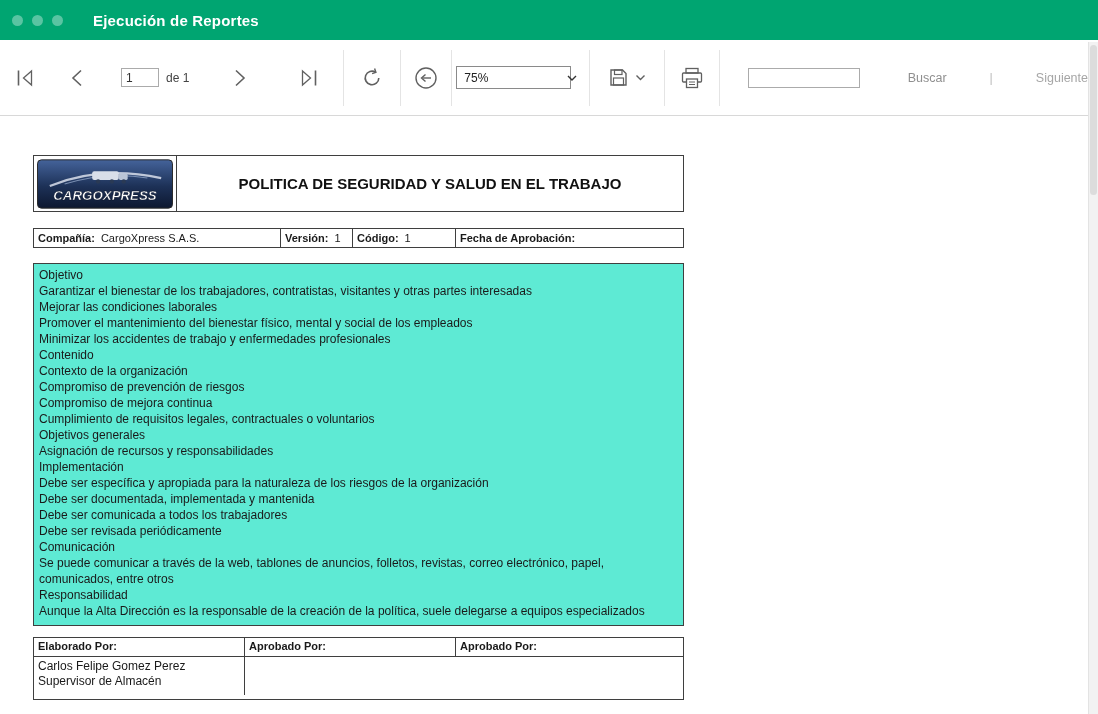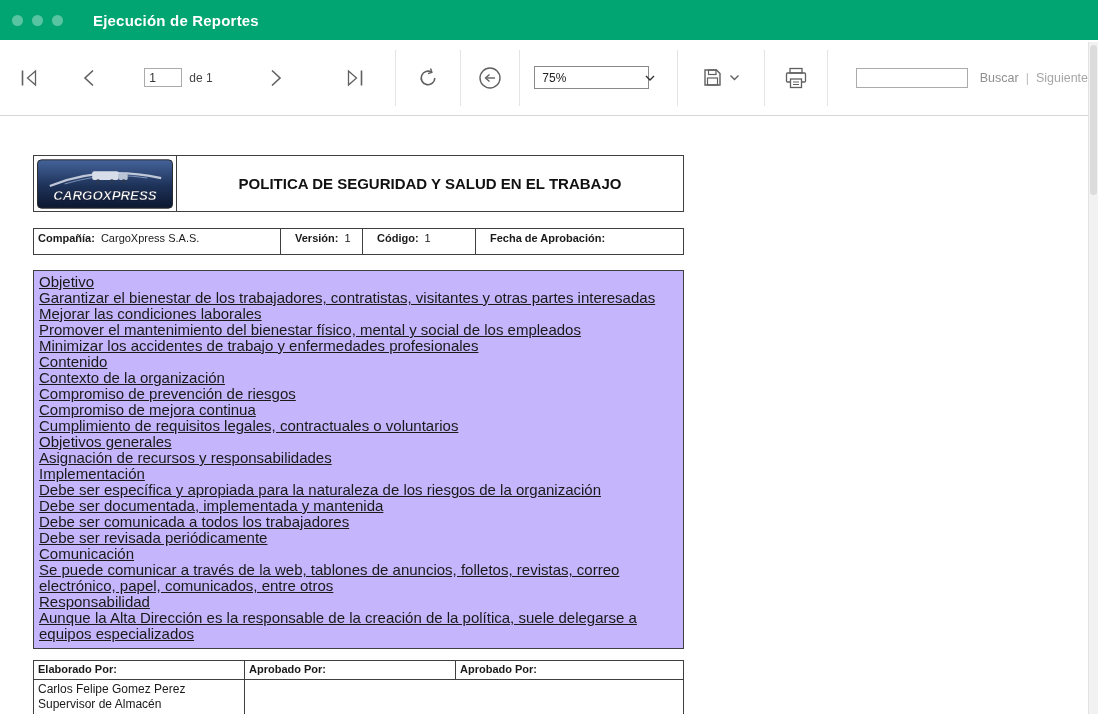--- a/index.html
+++ b/index.html
@@ -43,21 +43,21 @@
   .g-first { width: 58px; }
   .g-prev  { width: 62px; }
   .g-page  { width: 118px; gap: 7px; }
   .g-next  { width: 78px; }
   .g-last  { width: 80px; }
   .g-refresh { width: 64px; }
   .g-back  { width: 58px; }
   .g-zoom  { width: 158px; }
   .g-save  { width: 86px; }
   .g-print { width: 62px; }
-  .g-search { flex: 1; justify-content: flex-start; padding-left: 28px; }
+  .g-search { flex: 1; justify-content: flex-start; padding-left: 28px; gap: 36px; }
   .tb-sep { width: 1px; height: 56px; background: #e4e4e4; }
   .tb-btn {
     background: none; border: none; cursor: pointer;
     display: flex; align-items: center; justify-content: center; padding: 4px;
   }
   .page-input {
     width: 38px; height: 19px;
     border: 1px solid #ababab; font-size: 12px; padding: 0 4px;
     font-family: inherit; color: #333;
   }
@@ -99,32 +99,32 @@
     display: flex; align-items: center; justify-content: center; padding: 2px;
   }
   .logo { width: 136px; height: 50px; display: block; }
   .hdr-title-cell {
     flex: 1; display: flex; align-items: center; justify-content: center;
     font-weight: 700; font-size: 15px; color: #111;
   }
 
   .meta {
     display: flex; border: 1px solid #3f3f3f; margin-top: 16px;
-    height: 27px; font-size: 11px; align-items: stretch; background: #fff; gap: 10px;
+    height: 20px; font-size: 11px; align-items: stretch; background: #fff;
   }
   .meta-cell { border-right: 1px solid #3f3f3f; padding: 3px 4px; white-space: nowrap; overflow: hidden; }
   .meta-cell:last-child { border-right: none; flex: 1; }
   .meta-label { font-weight: 700; }
   .meta-value { margin-left: 3px; }
   .c1 { width: 247px; } .c2 { width: 72px; } .c3 { width: 103px; }
 
   .body-block {
     border: 1px solid #3f3f3f; margin-top: 15px;
-    padding: 3px 5px 6px; font-size: 15px; line-height: 16px;
-    min-height: 356px; background: #c4b5fd; text-decoration: underline;
+    padding: 3px 5px 6px; font-size: 12px; line-height: 16px;
+    min-height: 356px; background: #5eead4;
   }
 
   .sig { margin-top: 11px; border: 1px solid #3f3f3f; background: #fff; }
   .sig-head { display: flex; border-bottom: 1px solid #3f3f3f; height: 19px; font-size: 11px; font-weight: 700; }
   .sig-head-cell { width: 211px; border-right: 1px solid #3f3f3f; padding: 2px 4px; }
   .sig-head-cell:last-child { border-right: none; flex: 1; }
   .sig-body { display: flex; min-height: 37px; font-size: 12px; flex-direction: column; }
   .sig-body-cell { width: 211px; border-right: 1px solid #3f3f3f; padding: 2px 4px; line-height: 15px; }
   .sig-body-cell:last-child { border-right: none; flex: 1; }
 </style>

